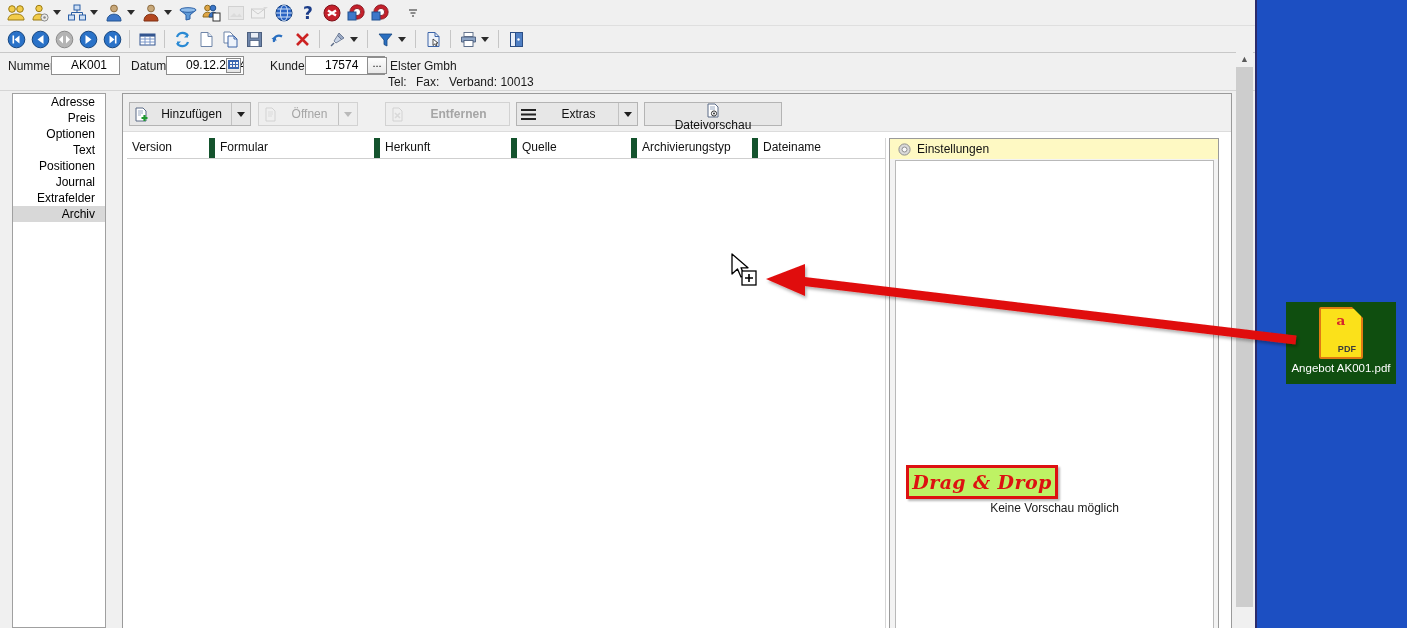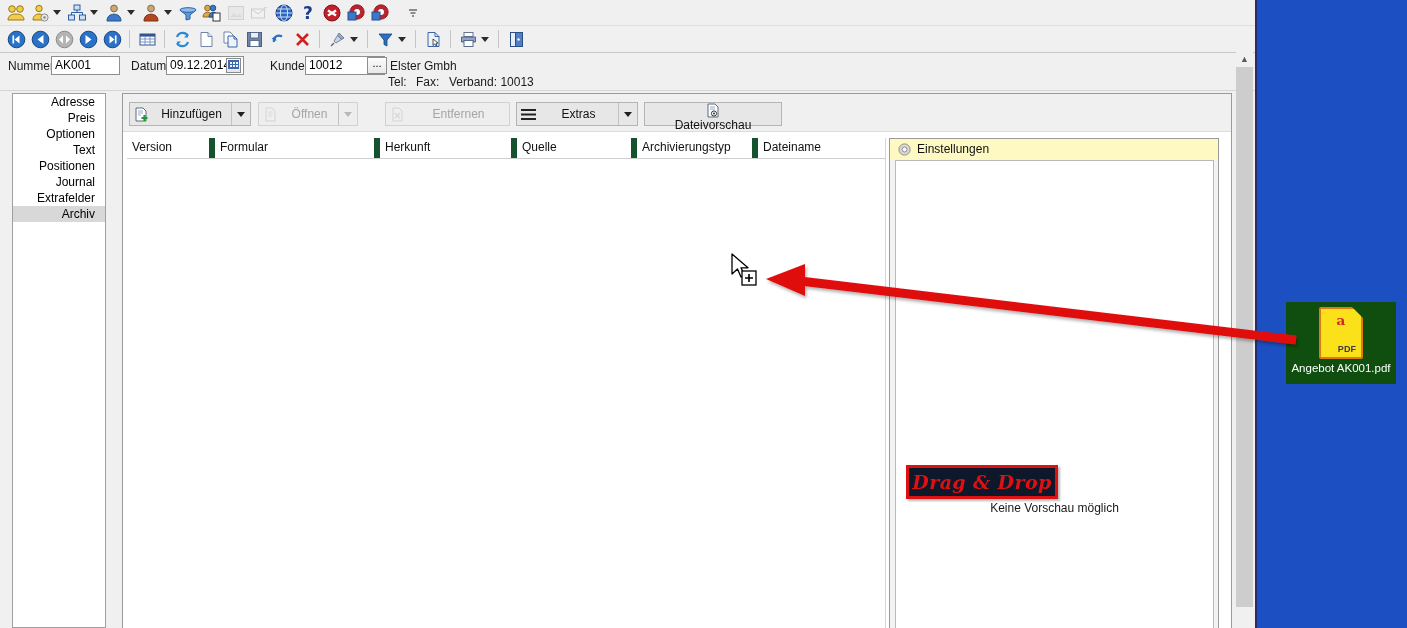--- a/index.html
+++ b/index.html
@@ -69,21 +69,21 @@
     white-space: nowrap;
   }
   .txtbox {
     position: absolute;
     background: #fff;
     border: 1px solid #8e8e8e;
     box-sizing: border-box;
     height: 19px;
     font-size: 12px;
     line-height: 17px;
-    padding-left: 3px;
+    padding-left: 19px;
     color: #000;
     overflow: hidden;
     white-space: nowrap;
   }
   .cal-btn {
     position: absolute;
     width: 15px; height: 15px;
     border: 1px solid #8a8a8a;
     background: linear-gradient(#ffffff,#e4e4e4);
     box-sizing: border-box;
@@ -238,21 +238,21 @@
     width: 319px; height: 534px;
     background: #fff;
     border: 1px solid #b9b9b9;
     box-sizing: border-box;
   }
   .dragdrop {
     position: absolute; left: 10px; top: 304px;
     width: 152px; height: 34px;
     border: 3px solid #dd1111;
     box-sizing: border-box;
-    background: #0f172a;
+    background: #bef264;
     display: flex; align-items: center; justify-content: center;
     color: #dd1111;
     font-family: "DejaVu Serif", serif;
     font-weight: bold;
     font-style: italic;
     font-size: 19px;
     letter-spacing: 0.4px;
     box-shadow: 2px 2px 2px rgba(0,0,0,0.28);
     white-space: nowrap;
   }
@@ -614,21 +614,21 @@
       <div class="fld-label" style="left:8px; top:6px;">Nummer</div>
       <div class="txtbox" style="left:51px; top:3px; width:69px;">AK001</div>
 
       <div class="fld-label" style="left:131px; top:6px;">Datum</div>
       <div class="txtbox" style="left:166px; top:3px; width:78px;">09.12.2014</div>
       <div class="cal-btn" style="left:226px; top:5px;">
         <div class="cal-grid"></div>
       </div>
 
       <div class="fld-label" style="left:270px; top:6px;">Kunde</div>
-      <div class="txtbox" style="left:305px; top:3px; width:80px;">10012</div>
+      <div class="txtbox" style="left:305px; top:3px; width:80px;">17574</div>
       <div class="ellipsis-btn" style="left:367px; top:4px;">...</div>
 
       <div class="fld-label" style="left:390px; top:6px;">Elster Gmbh</div>
 
       <div class="fld-label" style="left:388px; top:22px;">Tel:</div>
       <div class="fld-label" style="left:416px; top:22px;">Fax:</div>
       <div class="fld-label" style="left:449px; top:22px;">Verband: 10013</div>
     </div>
 
     <div class="nav-panel">
@@ -666,21 +666,21 @@
               <path d="M3 1h6l3 3v10H3z" fill="#f2f2f2" stroke="#aaa" stroke-width="1"></path>
               <path d="M5 5h5M5 7h5M5 9h4" stroke="#bbb" stroke-width="0.9"></path>
             </svg>
           </div>
           <div class="lbl">Öffnen</div>
           <div class="split">
               <div class="dncaret dim"></div>
             </div>
         </div>
 
-        <div class="abtn disabled" style="left:262px; width:125px;">
+        <div class="abtn disabled" style="left:262px; width:125px;font-weight:bold;">
           <div class="icon">
             <svg width="15" height="15" viewBox="0 0 15 15" opacity="0.4">
               <path d="M3 1h6l3 3v10H3z" fill="#f2f2f2" stroke="#aaa" stroke-width="1"></path>
               <path d="M5 6l5 5M10 6l-5 5" stroke="#bbb" stroke-width="1.6"></path>
             </svg>
           </div>
           <div class="lbl">Entfernen</div>
         </div>
 
         <div class="abtn" style="left:393px; width:122px;">

